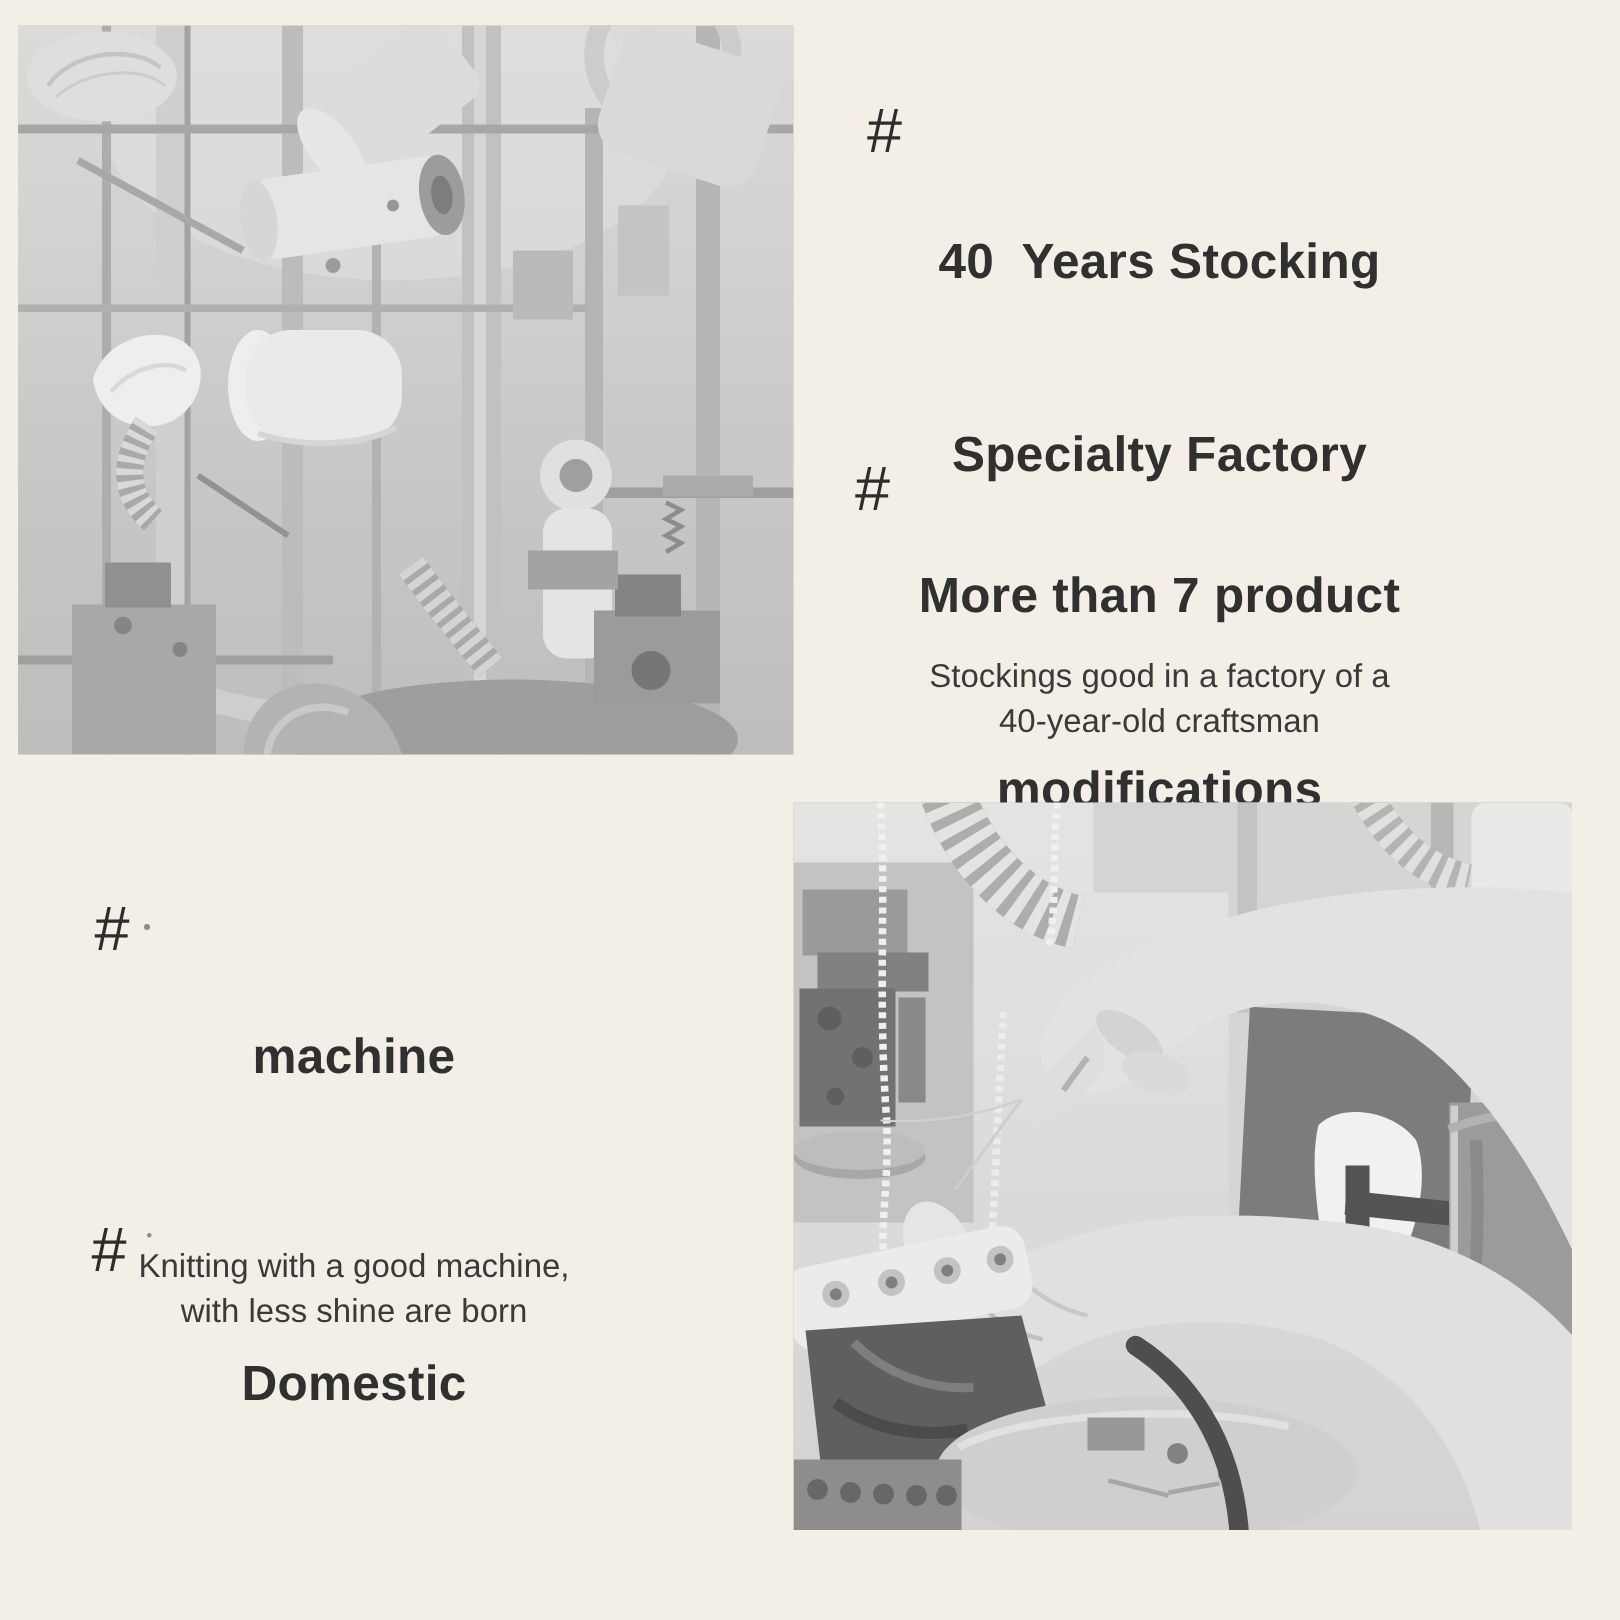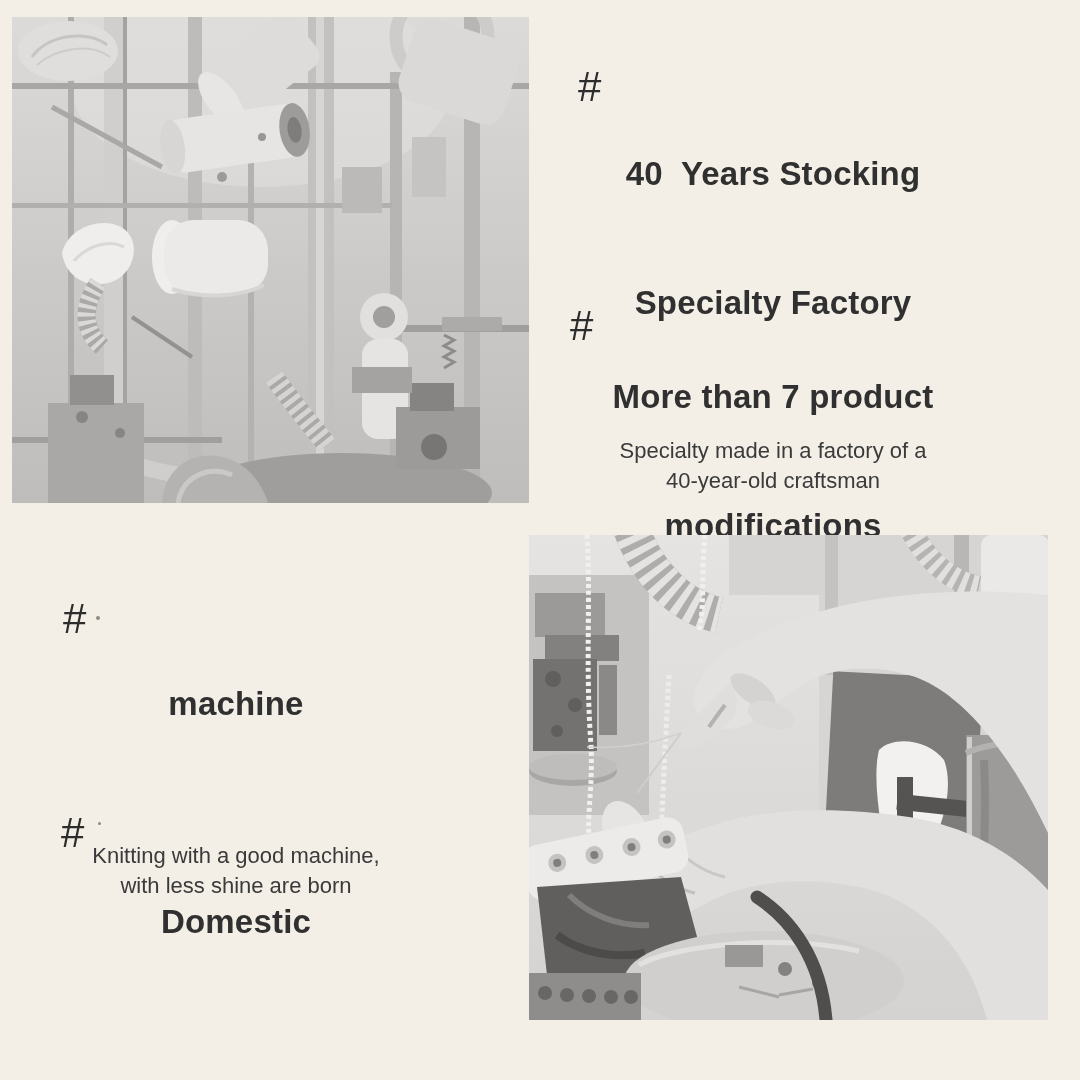--- a/index.html
+++ b/index.html
@@ -18,21 +18,21 @@
         font-size:42px;line-height:1;color:#2d2d2d;}
   #sec1 .hash{left:38px;top:0px;}
   #sec2 .hash{left:30px;top:16px;}
   #sec3 .hash{left:55px;top:2px;}
   #sec4 .hash{left:53px;top:-2px;}
   .title{font-weight:bold;font-size:33px;line-height:43px;color:#303030;
          white-space:pre-wrap;letter-spacing:0.2px;}
   .subtitle{font-size:22px;line-height:30px;color:#3a3a3a;}
   #sec1 .subtitle{margin-top:26px;}
   #sec2 .subtitle{margin-top:26px;}
-  #sec3 .subtitle{margin-top:30px;}
+  #sec3 .subtitle{margin-top:18px;}
   .speck{position:absolute;width:4px;height:4px;border-radius:50%;background:#8d8b85;}
   #sec3 .speck{left:88px;top:20px;}
   #sec4 .speck{left:90px;top:8px;width:3px;height:3px;}
 </style>
 </head>
 <body>
 
 <div class="stage">
 
   <figure class="photo" id="photo1" style="margin:0">
@@ -125,21 +125,21 @@
     </svg>
   </figure>
 
   <section class="section" id="sec1">
     <span class="hash">#</span>
     <div class="title">
       <div>40  Years Stocking</div>
       <div>Specialty Factory</div>
     </div>
     <div class="subtitle">
-      <div>Specialty made in a factory of a</div>
+      <div>Stockings good in a factory of a</div>
       <div>40-year-old craftsman</div>
     </div>
   </section>
 
   <section class="section" id="sec2">
     <span class="hash">#</span>
     <div class="title">
       <div>More than 7 product</div>
       <div>modifications</div>
     </div>

